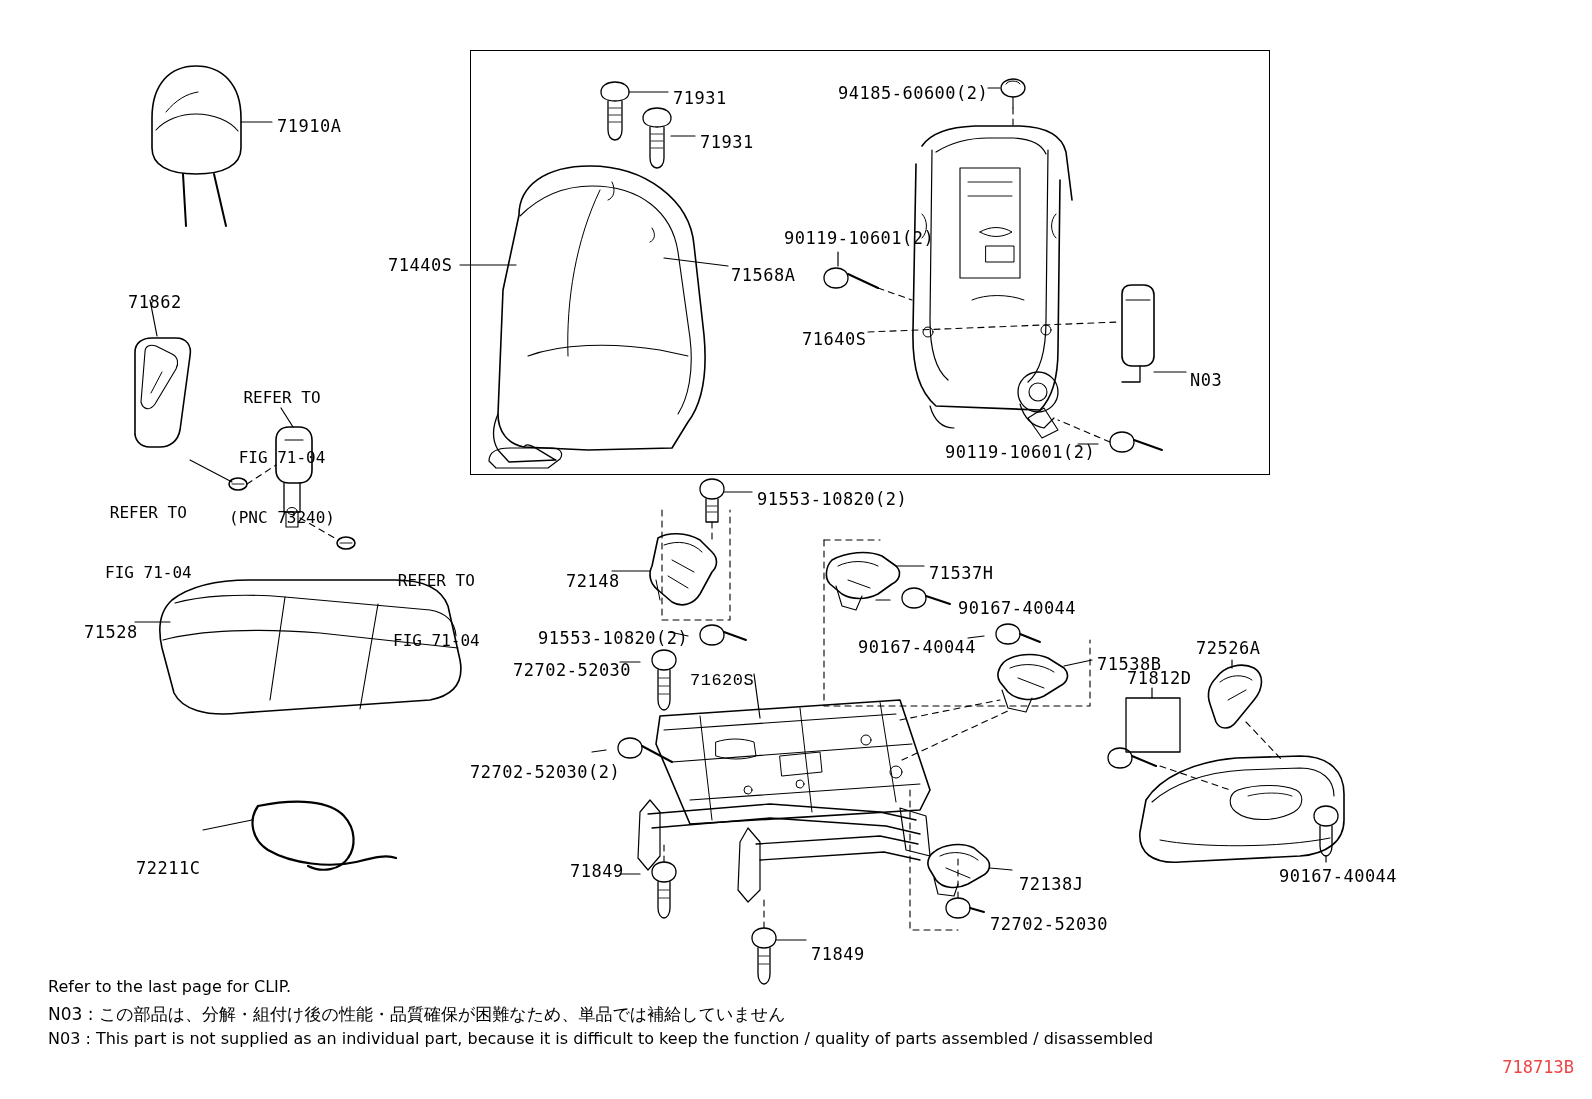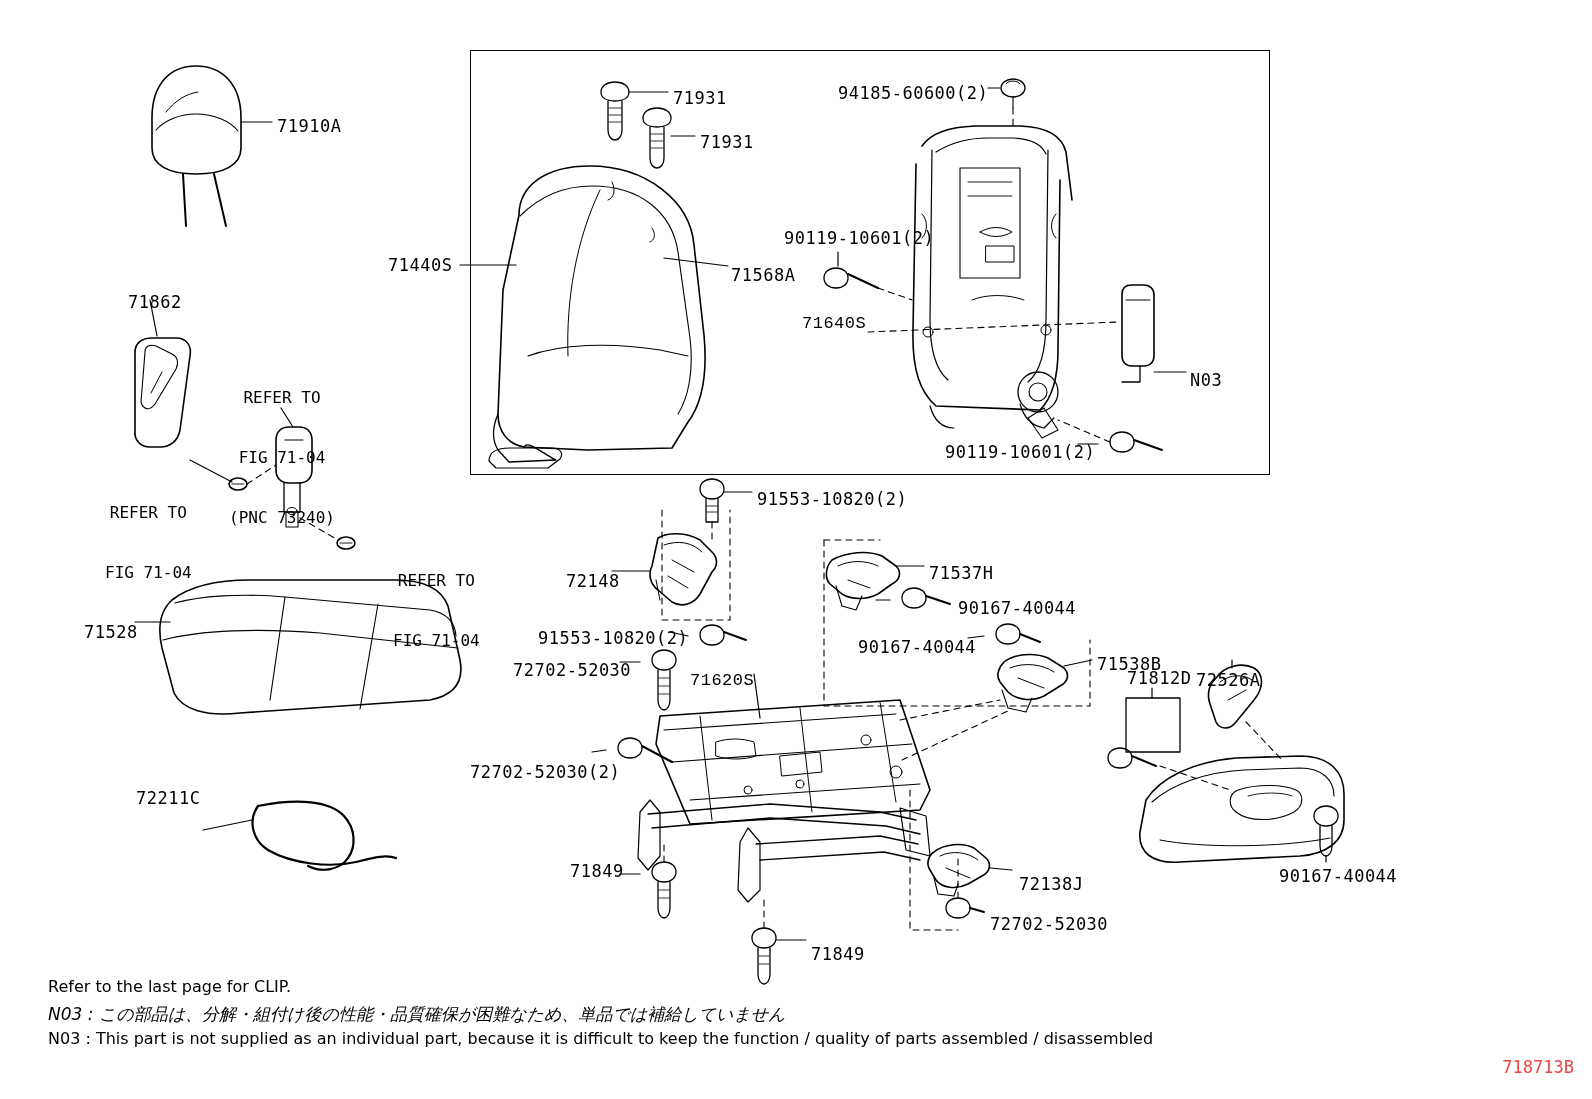--- a/index.html
+++ b/index.html
@@ -323,60 +323,60 @@
         <path d="M970 908 L984 912" stroke-width="2"></path>
       </g>
       <path d="M910 790 L910 930 L958 930" stroke-width="1.1" stroke-dasharray="6 5"></path>
       <path d="M958 898 L958 856" stroke-width="1.1" stroke-dasharray="6 5"></path>
     </g>
   </svg>
 
   <div class="lbl" style="left:277px; top:116px;">71910A</div>
   <div class="lbl" style="left:128px; top:292px;">71862</div>
   <div class="lbl" style="left:84px; top:622px;">71528</div>
-  <div class="lbl" style="left:136px; top:788px;">72211C</div>
+  <div class="lbl" style="left:136px; top:858px;">72211C</div>
   <div class="lbl" style="left:388px; top:255px;">71440S</div>
   <div class="lbl" style="left:673px; top:88px;">71931</div>
   <div class="lbl" style="left:700px; top:132px;">71931</div>
   <div class="lbl" style="left:731px; top:265px;">71568A</div>
   <div class="lbl" style="left:838px; top:83px;">94185-60600(2)</div>
   <div class="lbl" style="left:784px; top:228px;">90119-10601(2)</div>
-  <div class="lbl" style="left:802px; top:314px;font-family:Liberation Mono, monospace;">71640S</div>
+  <div class="lbl" style="left:802px; top:329px;">71640S</div>
   <div class="lbl" style="left:1190px; top:370px;">N03</div>
   <div class="lbl" style="left:945px; top:442px;">90119-10601(2)</div>
   <div class="lbl" style="left:757px; top:489px;">91553-10820(2)</div>
   <div class="lbl" style="left:566px; top:571px;">72148</div>
   <div class="lbl" style="left:538px; top:628px;">91553-10820(2)</div>
   <div class="lbl" style="left:513px; top:660px;">72702-52030</div>
   <div class="lbl" style="left:690px; top:671px;font-family:Liberation Mono, monospace;">71620S</div>
   <div class="lbl" style="left:470px; top:762px;">72702-52030(2)</div>
   <div class="lbl" style="left:570px; top:861px;">71849</div>
   <div class="lbl" style="left:811px; top:944px;">71849</div>
   <div class="lbl" style="left:929px; top:563px;">71537H</div>
   <div class="lbl" style="left:958px; top:598px;">90167-40044</div>
   <div class="lbl" style="left:858px; top:637px;">90167-40044</div>
   <div class="lbl" style="left:1097px; top:654px;">71538B</div>
-  <div class="lbl" style="left:1196px; top:638px;margin-top:32px;">72526A</div>
+  <div class="lbl" style="left:1196px; top:638px;">72526A</div>
   <div class="lbl" style="left:1127px; top:668px;">71812D</div>
   <div class="lbl" style="left:1019px; top:874px;">72138J</div>
   <div class="lbl" style="left:990px; top:914px;">72702-52030</div>
   <div class="lbl" style="left:1279px; top:866px;">90167-40044</div>
 
   <div class="refbox" style="left:229px; top:348px;">
     <div>REFER TO</div>
     <div>FIG 71-04</div>
     <div>(PNC 73240)</div>
   </div>
   <div class="refbox" style="left:105px; top:463px;">
     <div>REFER TO</div>
     <div>FIG 71-04</div>
   </div>
   <div class="refbox" style="left:393px; top:531px;">
     <div>REFER TO</div>
     <div>FIG 71-04</div>
   </div>
 
   <div class="note" style="left:48px; top:977px;">Refer to the last page for CLIP.</div>
-  <div class="note jp" style="left:48px; top:1003px;font-style:italic;">N03 : この部品は、分解・組付け後の性能・品質確保が困難なため、単品では補給していません</div>
+  <div class="note jp" style="left:48px; top:1003px;">N03 : この部品は、分解・組付け後の性能・品質確保が困難なため、単品では補給していません</div>
   <div class="note" style="left:48px; top:1029px;">N03 : This part is not supplied as an individual part, because it is difficult to keep the function / quality of parts assembled / disassembled</div>
 
   <div class="diagcode">718713B</div>
 </div>
 
 </body></html>

